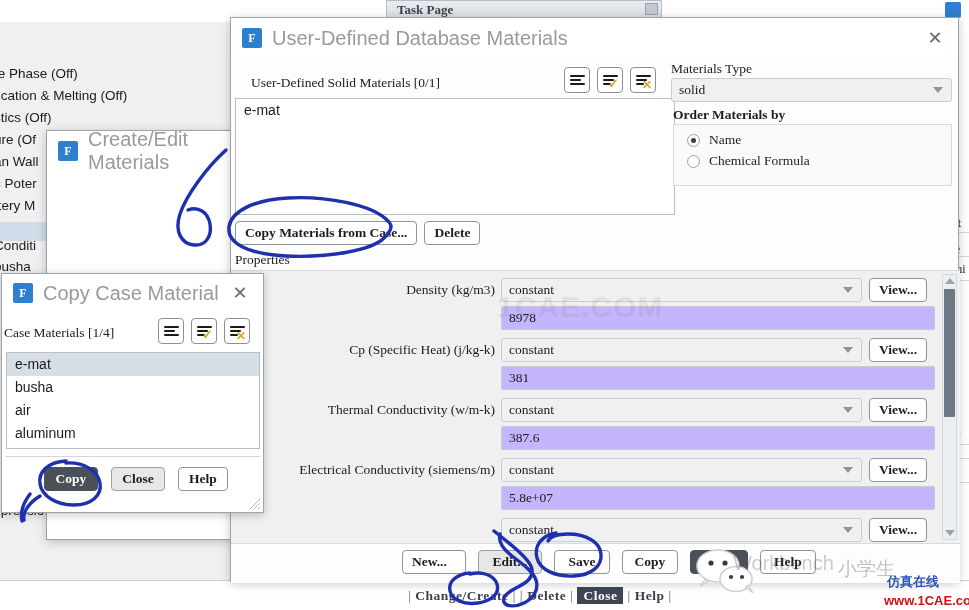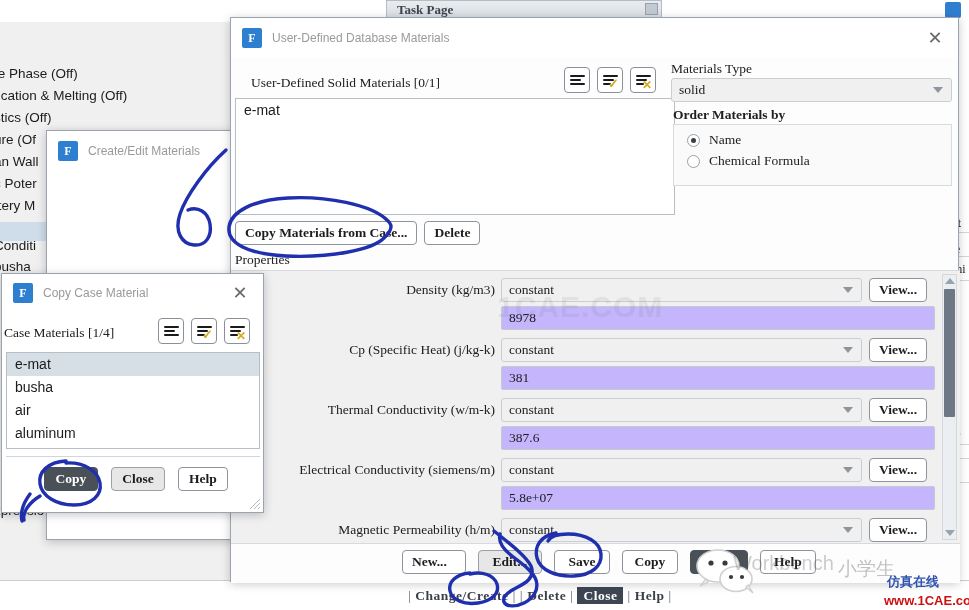--- a/index.html
+++ b/index.html
@@ -72,21 +72,21 @@
     height:40px; display:flex; align-items:center; padding-left:11px;
     background:#ffffff;
   }
   .fico {
     width:20px; height:20px; background:#2f7fd0; border-radius:2px;
     display:flex; align-items:center; justify-content:center;
     color:#ffffff; font-size:12px; font-weight:bold;
     font-family:"Liberation Serif", serif; flex:0 0 auto;
   }
   .dlg-title-text {
-    margin-left:10px; font-size:12px; color:#9a9a9a;
+    margin-left:10px; font-size:20px; color:#9a9a9a;
     font-family:"Liberation Sans", sans-serif; font-weight:400;
   }
   .dlg-close {
     margin-left:auto; margin-right:12px; width:22px; height:22px;
     display:flex; align-items:center; justify-content:center;
     color:#6b6b6b; font-size:18px; line-height:1; cursor:default;
   }
 
   
   .flabel {
@@ -361,21 +361,20 @@
         <div class="flabel" style="position:absolute; right:451px; top:6px;">Electrical Conductivity (siemens/m)</div>
         <div class="combo" style="position:absolute; left:270px; top:2px; width:361px;">
           <span>constant</span>
           <span class="arrow"></span>
         </div>
         <div class="btn" style="position:absolute; left:638px; top:2px;">View...</div>
         <div class="tinput" style="position:absolute; left:270px; top:30px; width:434px;">5.8e+07</div>
       </div>
 
       <div style="position:relative; height:30px; overflow:hidden;">
-        <div class="flabel" style="position:absolute; right:451px; top:6px;">Magnetic Permeability (h/m)</div>
         <div class="combo" style="position:absolute; left:270px; top:2px; width:361px;">
           <span>constant</span>
           <span class="arrow"></span>
         </div>
         <div class="btn" style="position:absolute; left:638px; top:2px;">View...</div>
       </div>
     </div>
 
     <div class="vsb" style="left:711px; top:256px; height:266px;">
       <div class="ar up"></div>

